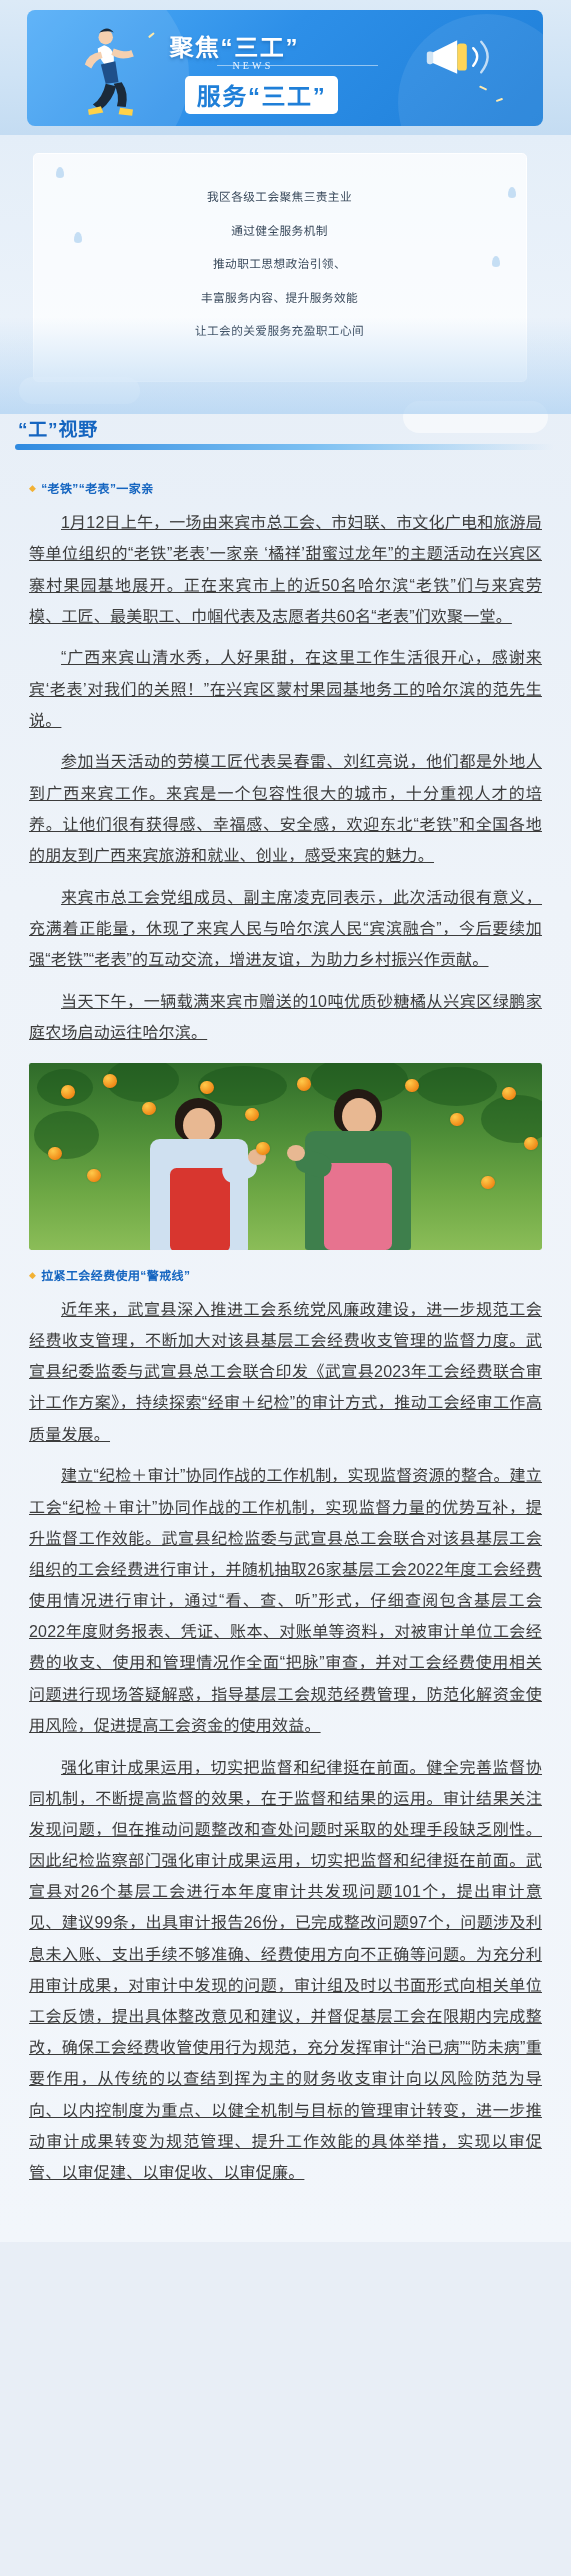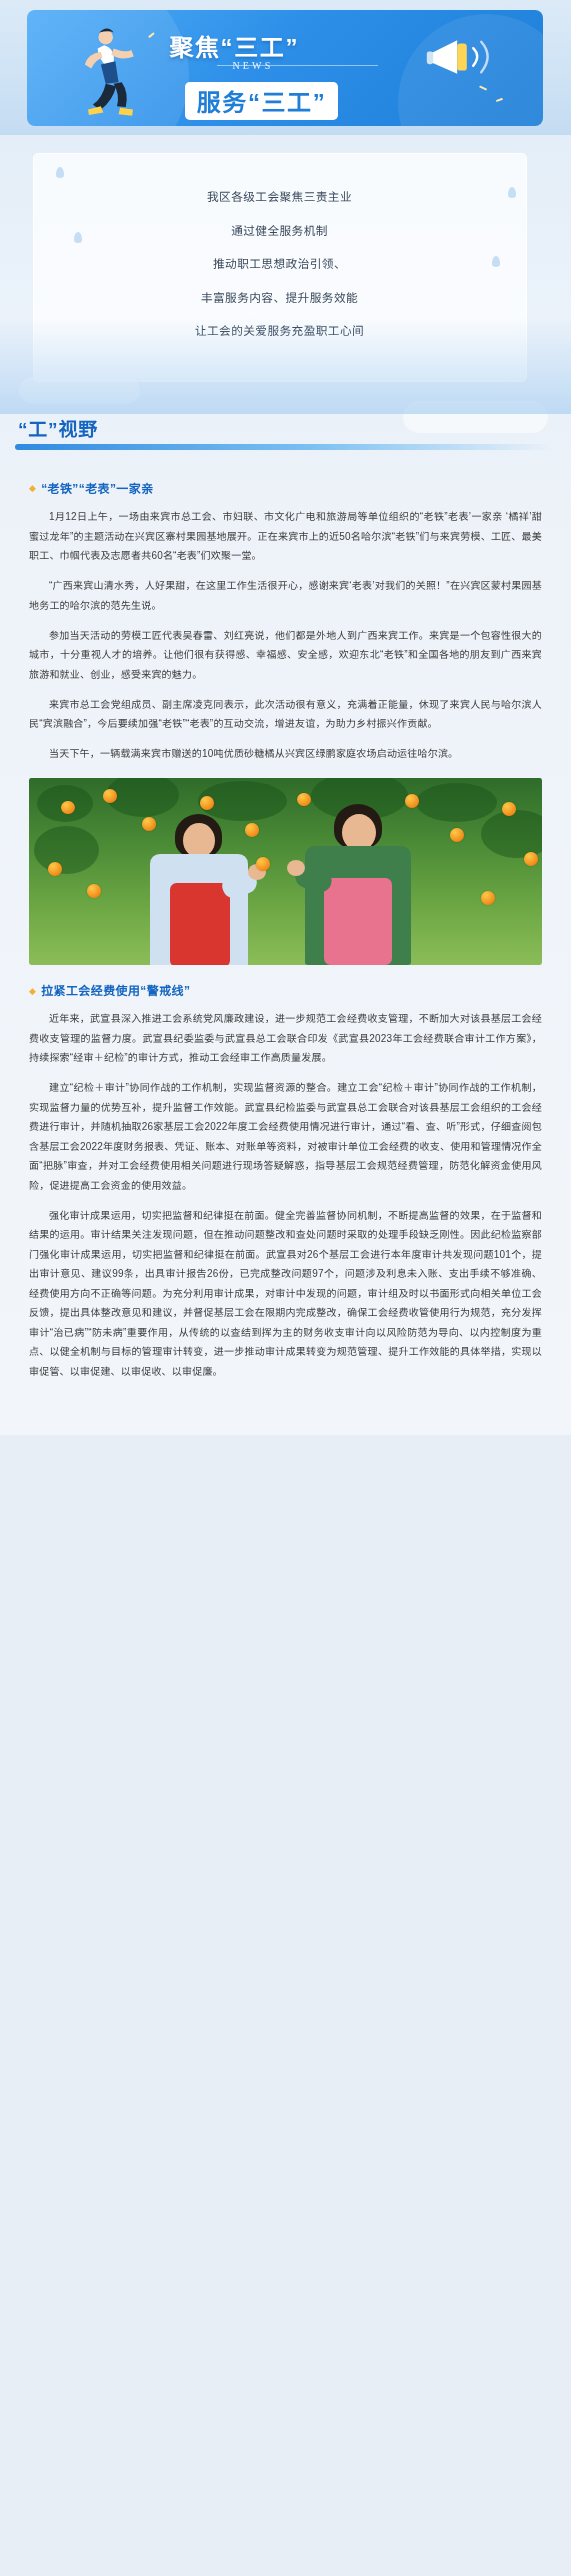--- a/index.html
+++ b/index.html
@@ -57,21 +57,21 @@
     position: absolute;
     font-size: 24px;
     font-weight: bold;
     color: #ffffff;
     letter-spacing: 1.6px;
     text-shadow: 0 1.6px 3.2px rgba(10,60,120,0.35);
     white-space: nowrap;
   }
   .banner-title-1 { left: 142px; top: 18px; }
   .banner-title-2 {
-    left: 158px; top: 72px;
+    left: 158px; top: 66px;
     background: #ffffff;
     color: #1f7fd8;
     padding: 1.6px 11.3px;
     border-radius: 4.8px;
     text-shadow: none;
   }
   .banner-news {
     position: absolute;
     left: 205px; top: 50px;
     font-size: 10px;
@@ -186,26 +186,27 @@
   }
   .art-title:before {
     content: "◆";
     color: #f2b134;
     font-size: 9px;
     margin-right: 4.8px;
     vertical-align: 1.6px;
   }
   .art-p {
     margin: 0 0 10.5px 0;
-    font-size: 10px;
+    font-size: 16px;
     line-height: 1.95;
     color: #3c3c3c;
     text-indent: 2em;
     text-align: justify;
     letter-spacing: 0.2px;
+    text-decoration: underline;
   }
 
   
   .photo {
     width: 513px;
     height: 187px;
     margin: 14.5px auto 16px auto;
     border-radius: 2.4px;
     position: relative;
     overflow: hidden;

